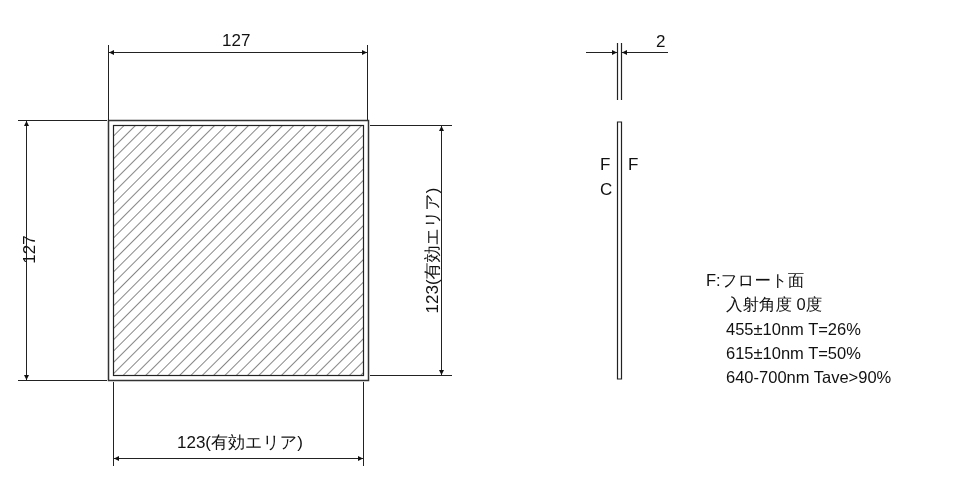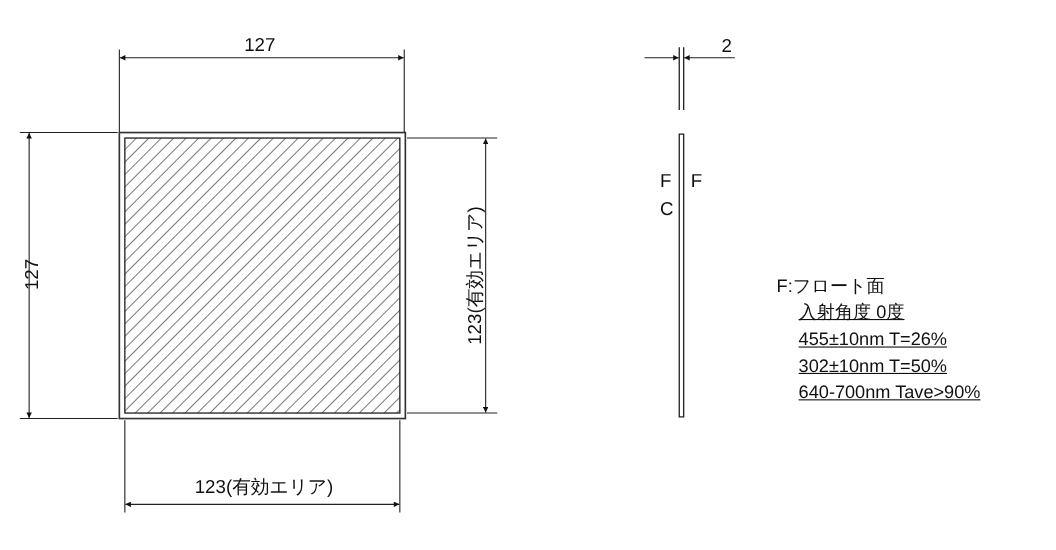--- a/index.html
+++ b/index.html
@@ -1,23 +1,23 @@
 <!DOCTYPE html>
 <html><head>
 <meta charset="utf-8">
 <style>
   html, body { margin:0; padding:0; background:#ffffff; }
   body { width:960px; height:500px; position:relative; overflow:hidden;
          font-family: "Liberation Sans", "DejaVu Sans", sans-serif; color:#111; }
   svg { position:absolute; left:0; top:0; }
   .dim { position:absolute; font-size:17px; line-height:1; white-space:nowrap; color:#111; }
   .rot { transform-origin: center center; }
-  .notes { position:absolute; left:706px; top:248px; font-size:16.5px; line-height:24.3px; }
+  .notes { position:absolute; left:706px; top:268px; font-size:16.5px; line-height:24.3px; }
   .notes div { white-space:nowrap; }
-  .notes .ind { padding-left:20px;text-decoration:underline; }
+  .notes .ind { padding-left:20px; }
   .lbl { position:absolute; font-size:17px; line-height:1; }
 </style>
 </head>
 <body>
 
 <svg width="960" height="500" viewBox="0 0 960 500">
   <defs>
     <pattern id="hatch" patternUnits="userSpaceOnUse" width="8" height="8" patternTransform="rotate(45)">
       <line x1="0" y1="0" x2="0" y2="8" stroke="#222" stroke-width="1.1"></line>
     </pattern>
@@ -77,15 +77,15 @@
 <div class="dim" style="left:656px; top:33px;">2</div>
 
 <div class="lbl" style="left:600px; top:156px;">F</div>
 <div class="lbl" style="left:600px; top:181px;">C</div>
 <div class="lbl" style="left:628px; top:156px;">F</div>
 
 <div class="notes">
   <div>F:フロート面</div>
   <div class="ind">入射角度 0度</div>
   <div class="ind">455±10nm T=26%</div>
-  <div class="ind">302±10nm T=50%</div>
+  <div class="ind">615±10nm T=50%</div>
   <div class="ind">640-700nm Tave&gt;90%</div>
 </div>
 
 </body></html>

